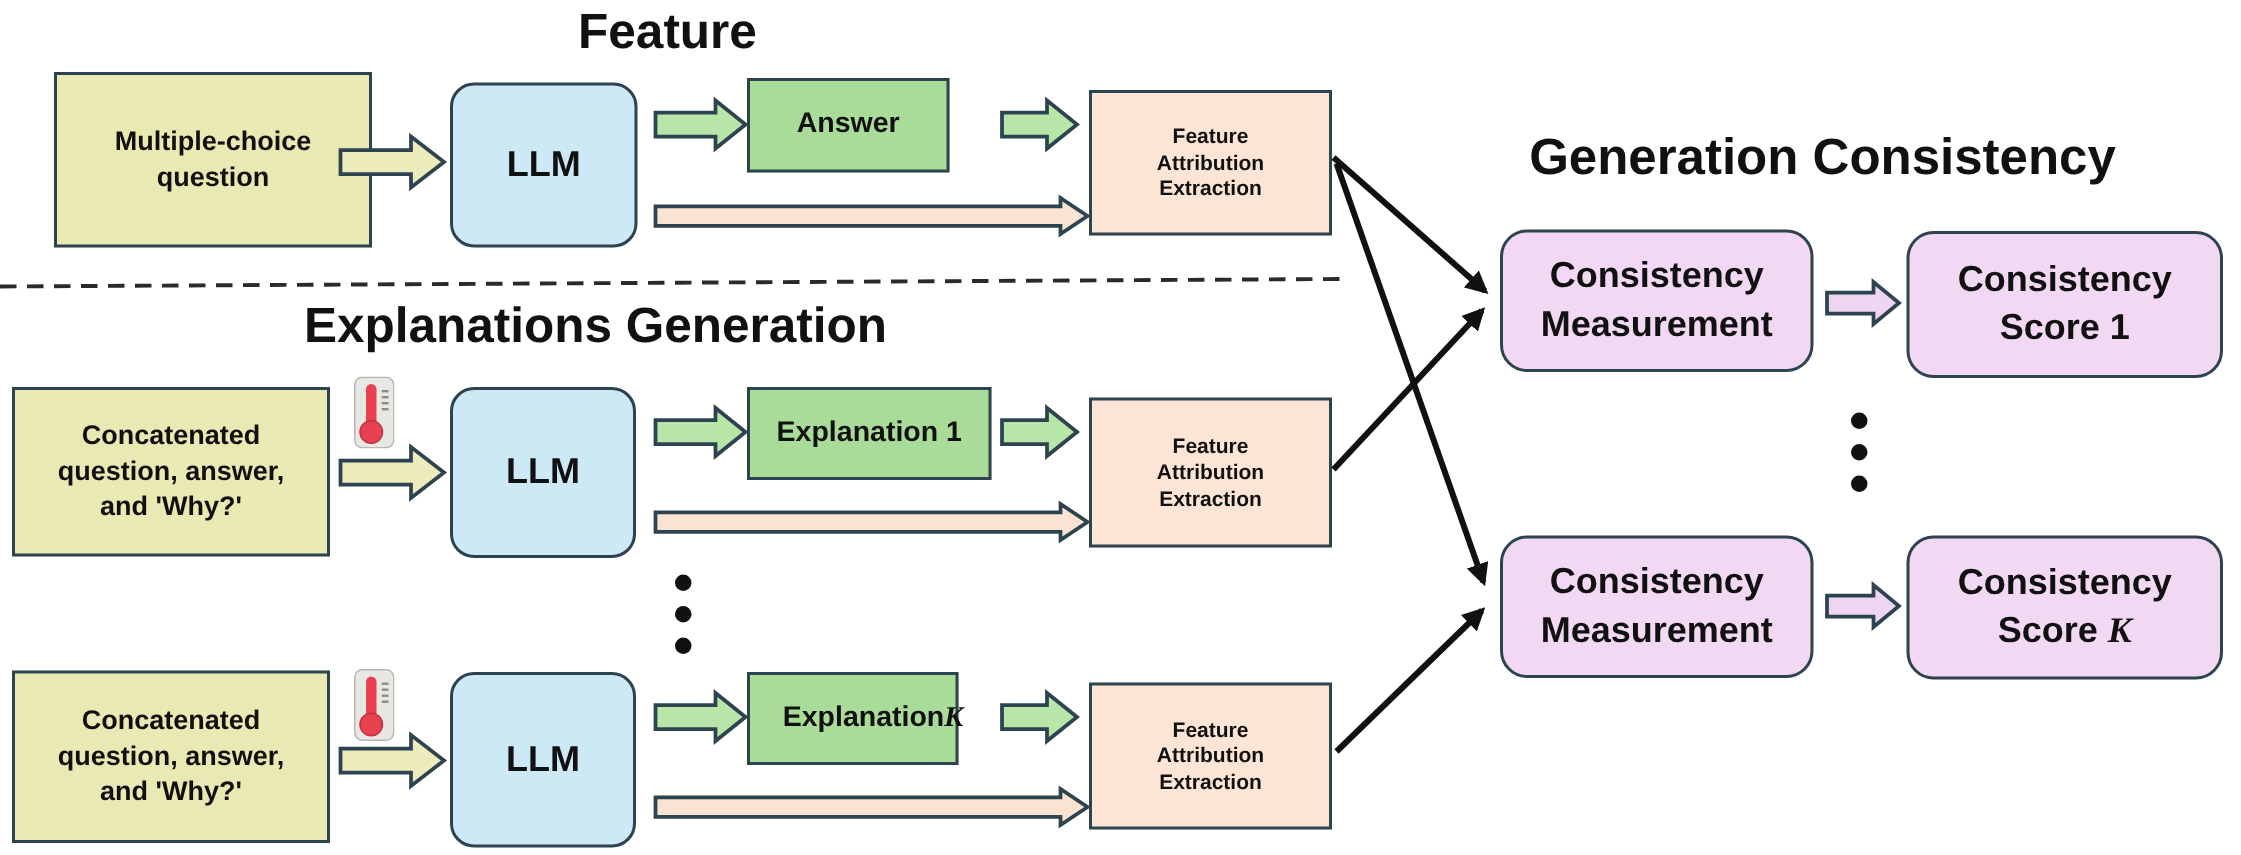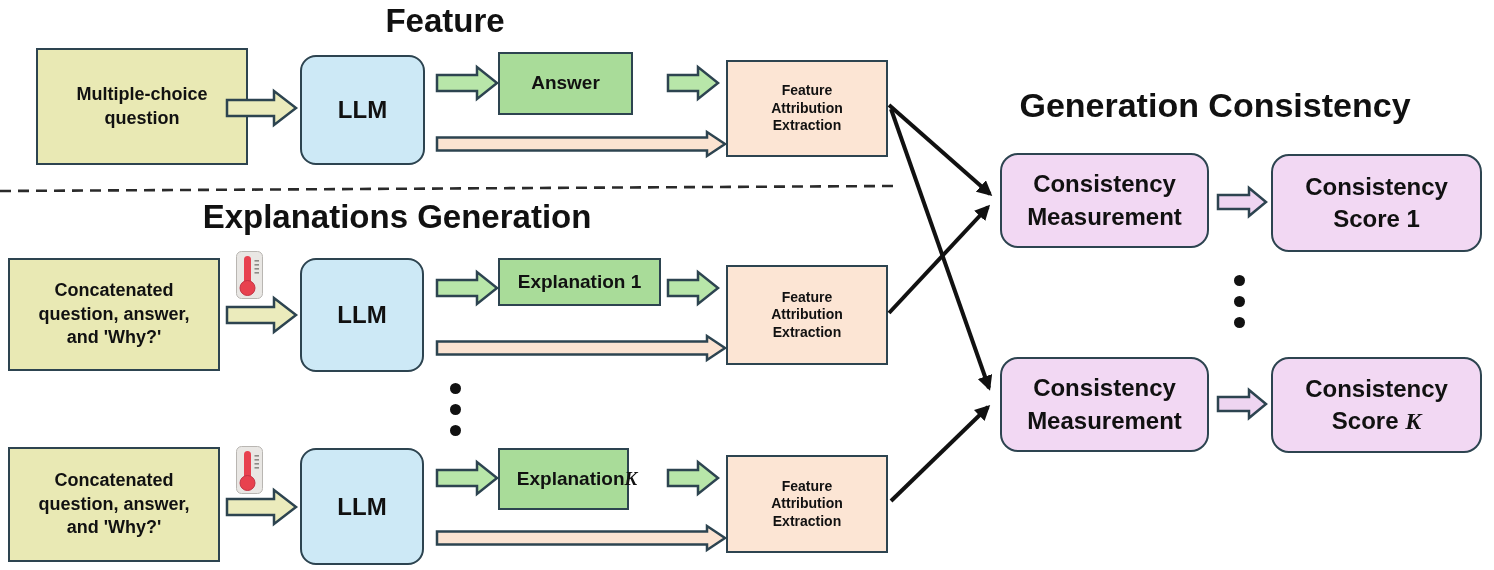--- a/index.html
+++ b/index.html
@@ -35,25 +35,25 @@
   .blue{background:var(--blue-box);border-radius:16px;font-size:24px;}
   .green{background:var(--green-box);font-size:19px;}
   .peach{background:var(--peach-box);font-size:14px;line-height:1.25;}
   .pink{background:var(--pink-box);border-radius:18px;font-size:24px;line-height:1.35;text-align:center;}
   .mcq{left:8px;top:48px;width:212px;height:117px;margin-left:28px;}
   .llm1{left:300px;top:55px;width:125px;height:110px;}
   .answer{left:498px;top:52px;width:135px;height:63px;}
   .fae1{left:726px;top:60px;width:162px;height:97px;}
   .concat1{left:8px;top:258px;width:212px;height:113px;}
   .llm2{left:300px;top:258px;width:124px;height:114px;}
-  .expl1{left:498px;top:258px;width:163px;height:48px;}
+  .expl1{left:498px;top:258px;width:163px;height:62px;}
   .fae2{left:726px;top:265px;width:162px;height:100px;}
   .concat2{left:8px;top:447px;width:212px;height:115px;}
   .llm3{left:300px;top:448px;width:124px;height:117px;}
-  .explK{left:498px;top:448px;width:131px;height:62px;padding-left:27px;}
+  .explK{left:498px;top:448px;width:141px;height:62px;padding-left:27px;}
   .fae3{left:726px;top:455px;width:162px;height:98px;}
   .cm1{left:1000px;top:153px;width:209px;height:95px;}
   .score1{left:1271px;top:154px;width:211px;height:98px;}
   .cm2{left:1000px;top:357px;width:209px;height:95px;}
   .scoreK{left:1271px;top:357px;width:211px;height:96px;}
   .math-var{
     font-family:"Liberation Serif","DejaVu Serif",serif;
     font-style:italic;font-weight:bold;
   }
   .dots{

